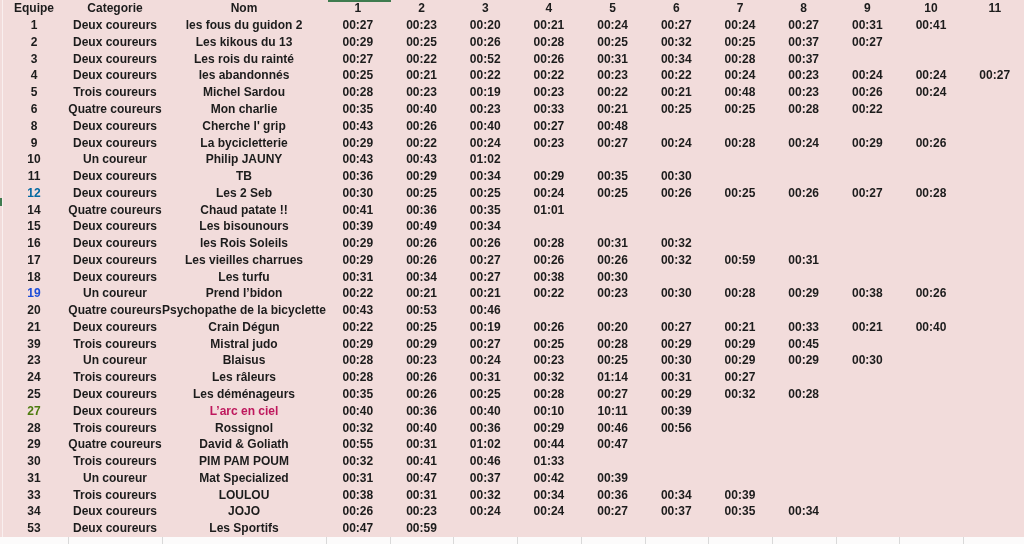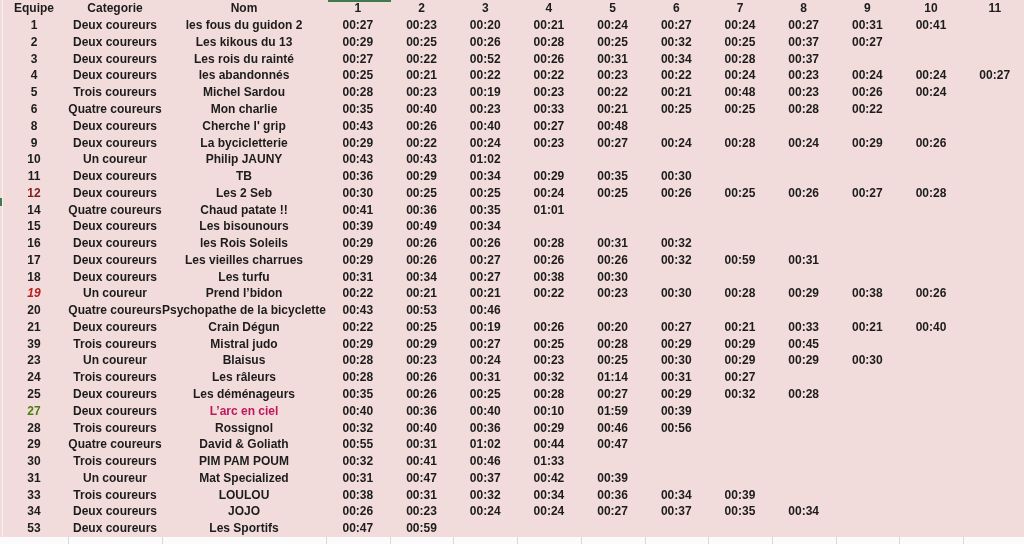--- a/index.html
+++ b/index.html
@@ -243,21 +243,21 @@
         <div class="cell" style="width: 63.7px; color: rgb(28, 28, 28);">00:29</div>
         <div class="cell" style="width: 63.7px; color: rgb(28, 28, 28);">00:35</div>
         <div class="cell" style="width: 63.7px; color: rgb(28, 28, 28);">00:30</div>
         <div class="cell" style="width: 63.7px; color: rgb(28, 28, 28);"></div>
         <div class="cell" style="width: 63.7px; color: rgb(28, 28, 28);"></div>
         <div class="cell" style="width: 63.7px; color: rgb(28, 28, 28);"></div>
         <div class="cell" style="width: 63.7px; color: rgb(28, 28, 28);"></div>
         <div class="cell" style="width: 63.7px; color: rgb(28, 28, 28);"></div>
       </div>
       <div class="row">
-        <div class="cell" style="width: 68px; color: #7f1d1d;">12</div>
+        <div class="cell" style="width: 68px; color: #0369a1;">12</div>
         <div class="cell" style="width: 94px; color: rgb(28, 28, 28);">Deux coureurs</div>
         <div class="cell" style="width: 164px; color: rgb(28, 28, 28);">Les 2 Seb</div>
         <div class="cell" style="width: 63.7px; color: rgb(28, 28, 28);">00:30</div>
         <div class="cell" style="width: 63.7px; color: rgb(28, 28, 28);">00:25</div>
         <div class="cell" style="width: 63.7px; color: rgb(28, 28, 28);">00:25</div>
         <div class="cell" style="width: 63.7px; color: rgb(28, 28, 28);">00:24</div>
         <div class="cell" style="width: 63.7px; color: rgb(28, 28, 28);">00:25</div>
         <div class="cell" style="width: 63.7px; color: rgb(28, 28, 28);">00:26</div>
         <div class="cell" style="width: 63.7px; color: rgb(28, 28, 28);">00:25</div>
         <div class="cell" style="width: 63.7px; color: rgb(28, 28, 28);">00:26</div>
@@ -339,21 +339,21 @@
         <div class="cell" style="width: 63.7px; color: rgb(28, 28, 28);">00:38</div>
         <div class="cell" style="width: 63.7px; color: rgb(28, 28, 28);">00:30</div>
         <div class="cell" style="width: 63.7px; color: rgb(28, 28, 28);"></div>
         <div class="cell" style="width: 63.7px; color: rgb(28, 28, 28);"></div>
         <div class="cell" style="width: 63.7px; color: rgb(28, 28, 28);"></div>
         <div class="cell" style="width: 63.7px; color: rgb(28, 28, 28);"></div>
         <div class="cell" style="width: 63.7px; color: rgb(28, 28, 28);"></div>
         <div class="cell" style="width: 63.7px; color: rgb(28, 28, 28);"></div>
       </div>
       <div class="row">
-        <div class="cell" style="width: 68px; color: #b91c1c; font-style: italic;">19</div>
+        <div class="cell" style="width: 68px; color: #1d4ed8;">19</div>
         <div class="cell" style="width: 94px; color: rgb(28, 28, 28);">Un coureur</div>
         <div class="cell" style="width: 164px; color: rgb(28, 28, 28);">Prend l’bidon</div>
         <div class="cell" style="width: 63.7px; color: rgb(28, 28, 28);">00:22</div>
         <div class="cell" style="width: 63.7px; color: rgb(28, 28, 28);">00:21</div>
         <div class="cell" style="width: 63.7px; color: rgb(28, 28, 28);">00:21</div>
         <div class="cell" style="width: 63.7px; color: rgb(28, 28, 28);">00:22</div>
         <div class="cell" style="width: 63.7px; color: rgb(28, 28, 28);">00:23</div>
         <div class="cell" style="width: 63.7px; color: rgb(28, 28, 28);">00:30</div>
         <div class="cell" style="width: 63.7px; color: rgb(28, 28, 28);">00:28</div>
         <div class="cell" style="width: 63.7px; color: rgb(28, 28, 28);">00:29</div>
@@ -458,21 +458,21 @@
         <div class="cell" style="width: 63.7px; color: rgb(28, 28, 28);"></div>
       </div>
       <div class="row">
         <div class="cell" style="width: 68px; color: #4d7c0f;">27</div>
         <div class="cell" style="width: 94px; color: rgb(28, 28, 28);">Deux coureurs</div>
         <div class="cell" style="width: 164px; color: #be185d;">L’arc en ciel</div>
         <div class="cell" style="width: 63.7px; color: rgb(28, 28, 28);">00:40</div>
         <div class="cell" style="width: 63.7px; color: rgb(28, 28, 28);">00:36</div>
         <div class="cell" style="width: 63.7px; color: rgb(28, 28, 28);">00:40</div>
         <div class="cell" style="width: 63.7px; color: rgb(28, 28, 28);">00:10</div>
-        <div class="cell" style="width: 63.7px; color: rgb(28, 28, 28);">01:59</div>
+        <div class="cell" style="width: 63.7px; color: rgb(28, 28, 28);">10:11</div>
         <div class="cell" style="width: 63.7px; color: rgb(28, 28, 28);">00:39</div>
         <div class="cell" style="width: 63.7px; color: rgb(28, 28, 28);"></div>
         <div class="cell" style="width: 63.7px; color: rgb(28, 28, 28);"></div>
         <div class="cell" style="width: 63.7px; color: rgb(28, 28, 28);"></div>
         <div class="cell" style="width: 63.7px; color: rgb(28, 28, 28);"></div>
         <div class="cell" style="width: 63.7px; color: rgb(28, 28, 28);"></div>
       </div>
       <div class="row">
         <div class="cell" style="width: 68px; color: rgb(28, 28, 28);">28</div>
         <div class="cell" style="width: 94px; color: rgb(28, 28, 28);">Trois coureurs</div>

